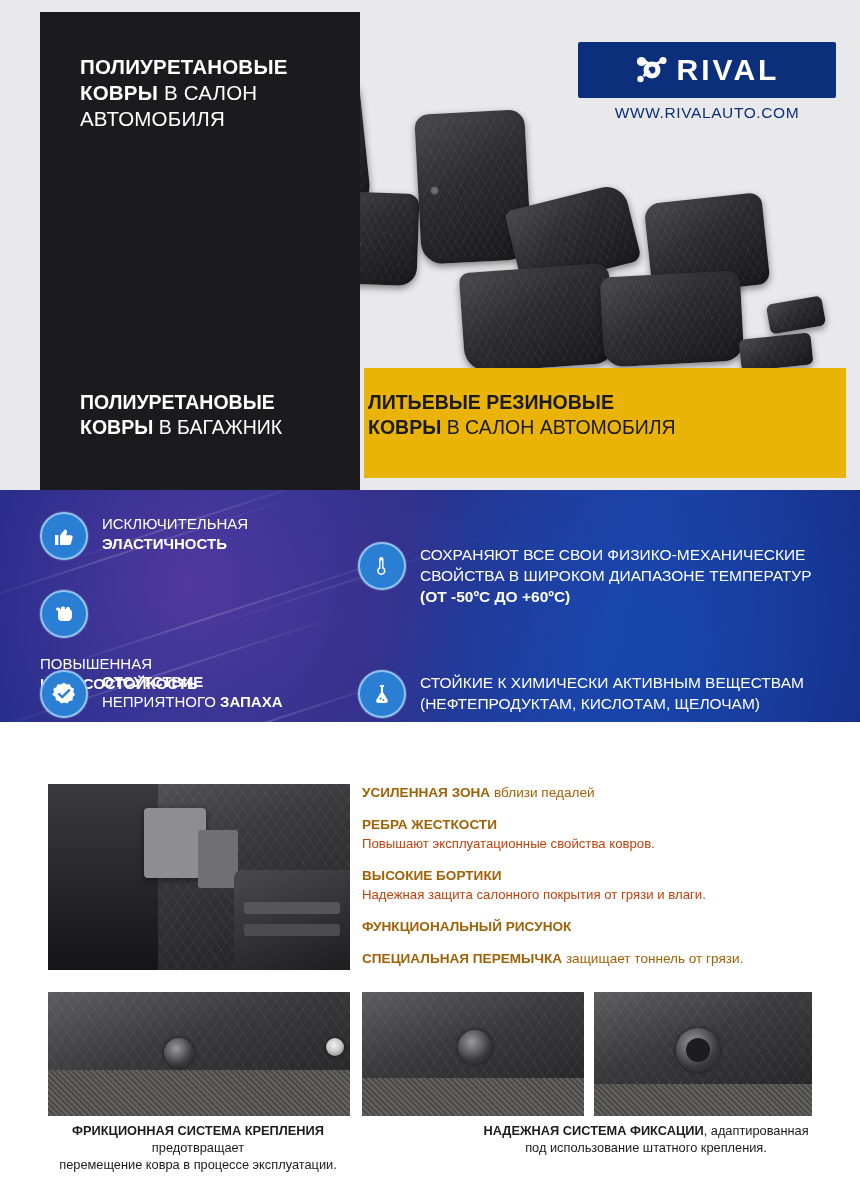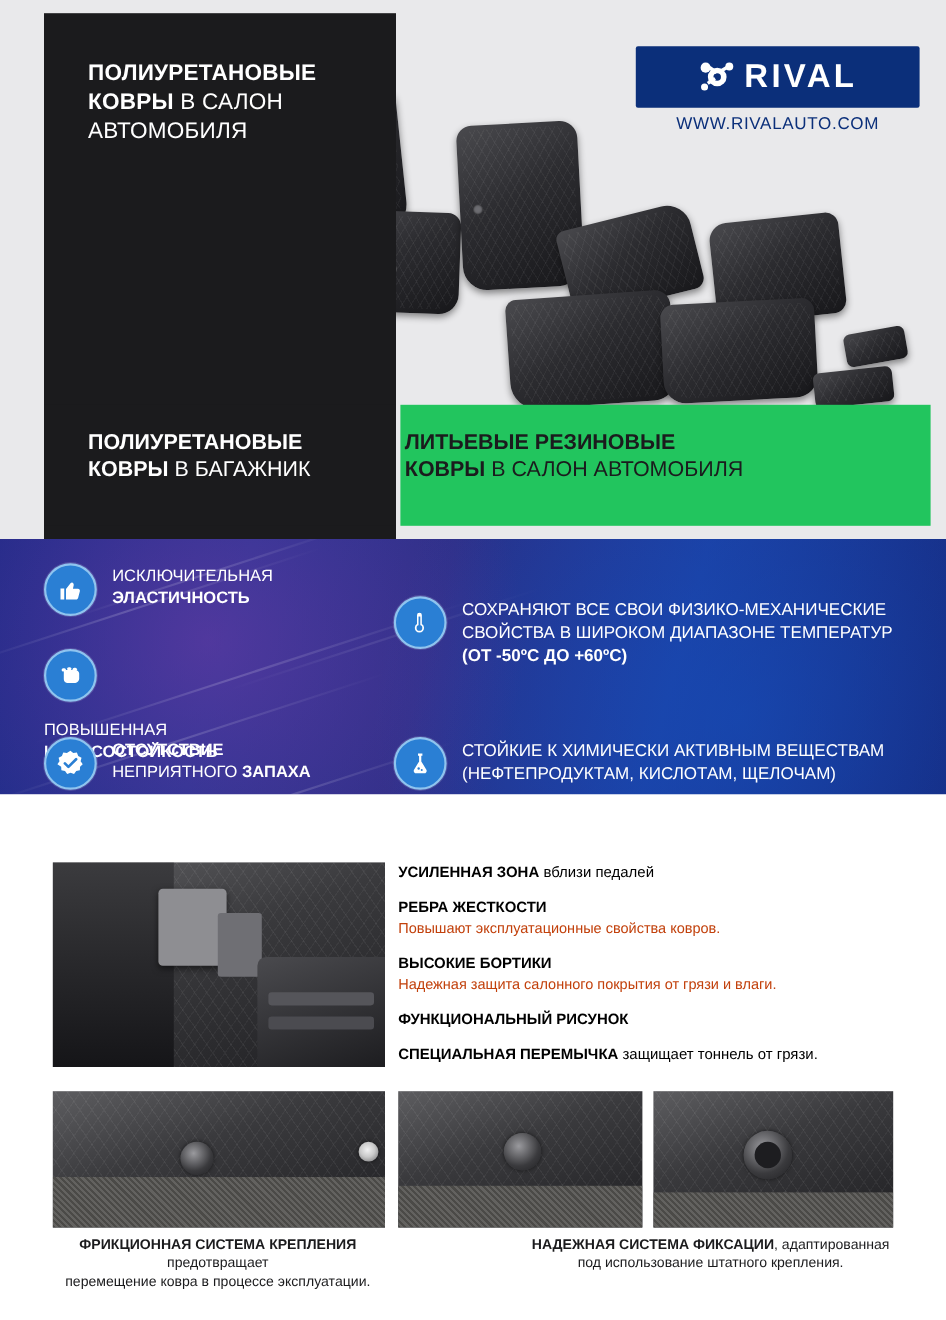--- a/index.html
+++ b/index.html
@@ -66,21 +66,21 @@
     line-height: 25px;
     font-weight: 700;
   }
   .hero-bottom-label .lbl .thin { font-weight: 400; }
 
   .hero-right-label {
     position: absolute;
     left: 364px; bottom: 12px;
     width: 482px;
     height: 110px;
-    background: #22c55e;
+    background: #eab308;
   }
   .hero-right-label .lbl {
     position: absolute;
     left: 4px; top: 22px;
     width: 470px;
     color: #1b1b1d;
     font-size: 19.5px;
     line-height: 25px;
     font-weight: 700;
   }
@@ -230,21 +230,21 @@
   }
 
   .bullets {
     position: absolute;
     left: 362px; top: 0;
     width: 470px;
   }
   .bullet { margin-bottom: 14px; }
   .bullet .h {
     font-size: 13.6px;
-    color: #000000;
+    color: #a16207;
     line-height: 18px;
     font-weight: 700;
   }
   .bullet .h .thin { font-weight: 400; }
   .bullet .p {
     font-size: 13.2px;
     color: #c2410c;
     line-height: 18px;
     font-weight: 400;
     margin-top: 1px;

